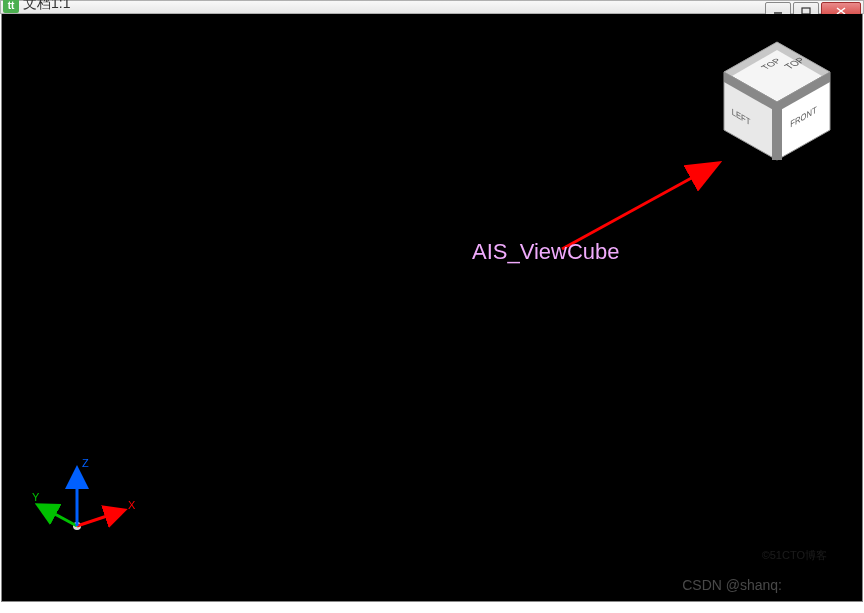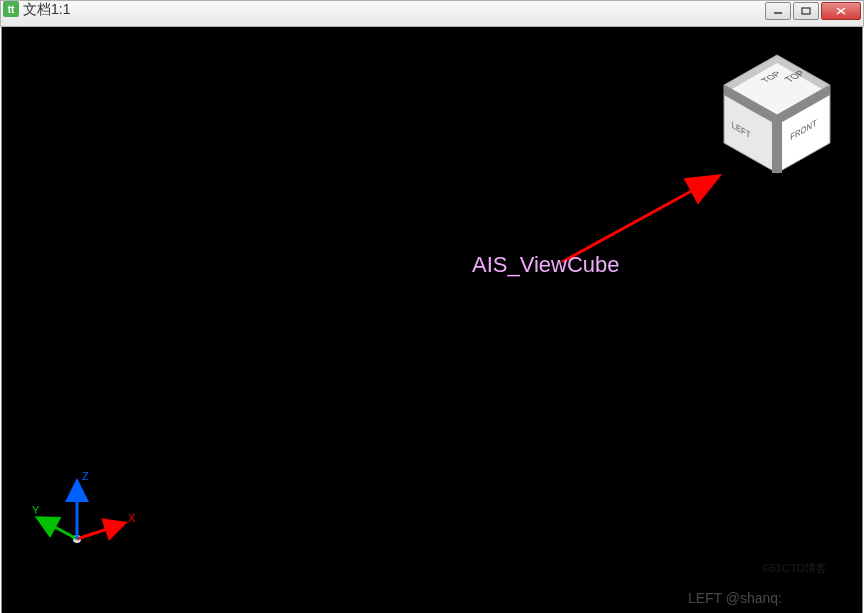--- a/index.html
+++ b/index.html
@@ -5,25 +5,25 @@
     * { margin: 0; padding: 0; box-sizing: border-box; }
     body {
       width: 864px;
       height: 613px;
       font-family: "Microsoft YaHei", Arial, sans-serif;
       overflow: hidden;
       background: #fff;
       position: relative;
     }
     .titlebar {
-      height: 27px;
+      height: 14px;
       background: linear-gradient(to bottom, #f8f8f8, #e8e8e8);
       border: 1px solid #b0b0b0;
       display: flex;
-      align-items: flex-start;
+      align-items: flex-end;
       padding: 0 2px;
       position: relative;
     }
     .app-icon {
       width: 16px;
       height: 16px;
       background: #4caf50;
       border-radius: 2px;
       display: flex;
       align-items: center;
@@ -200,14 +200,14 @@
 
       <line x1="45" y1="85" x2="8" y2="65" stroke="#00c000" stroke-width="3" marker-end="url(#ay)"></line>
       <text x="0" y="60" fill="#00c000" font-size="11">Y</text>
 
       <line x1="45" y1="85" x2="45" y2="30" stroke="#0060ff" stroke-width="3" marker-end="url(#az)"></line>
       <text x="50" y="26" fill="#0060ff" font-size="11">Z</text>
     </svg>
   </div>
 
   <div class="watermark-51cto">©51CTO博客</div>
-  <div class="watermark-csdn">LEFT @shanq:</div>
+  <div class="watermark-csdn">CSDN @shanq:</div>
 </div>
 
 </body></html>

